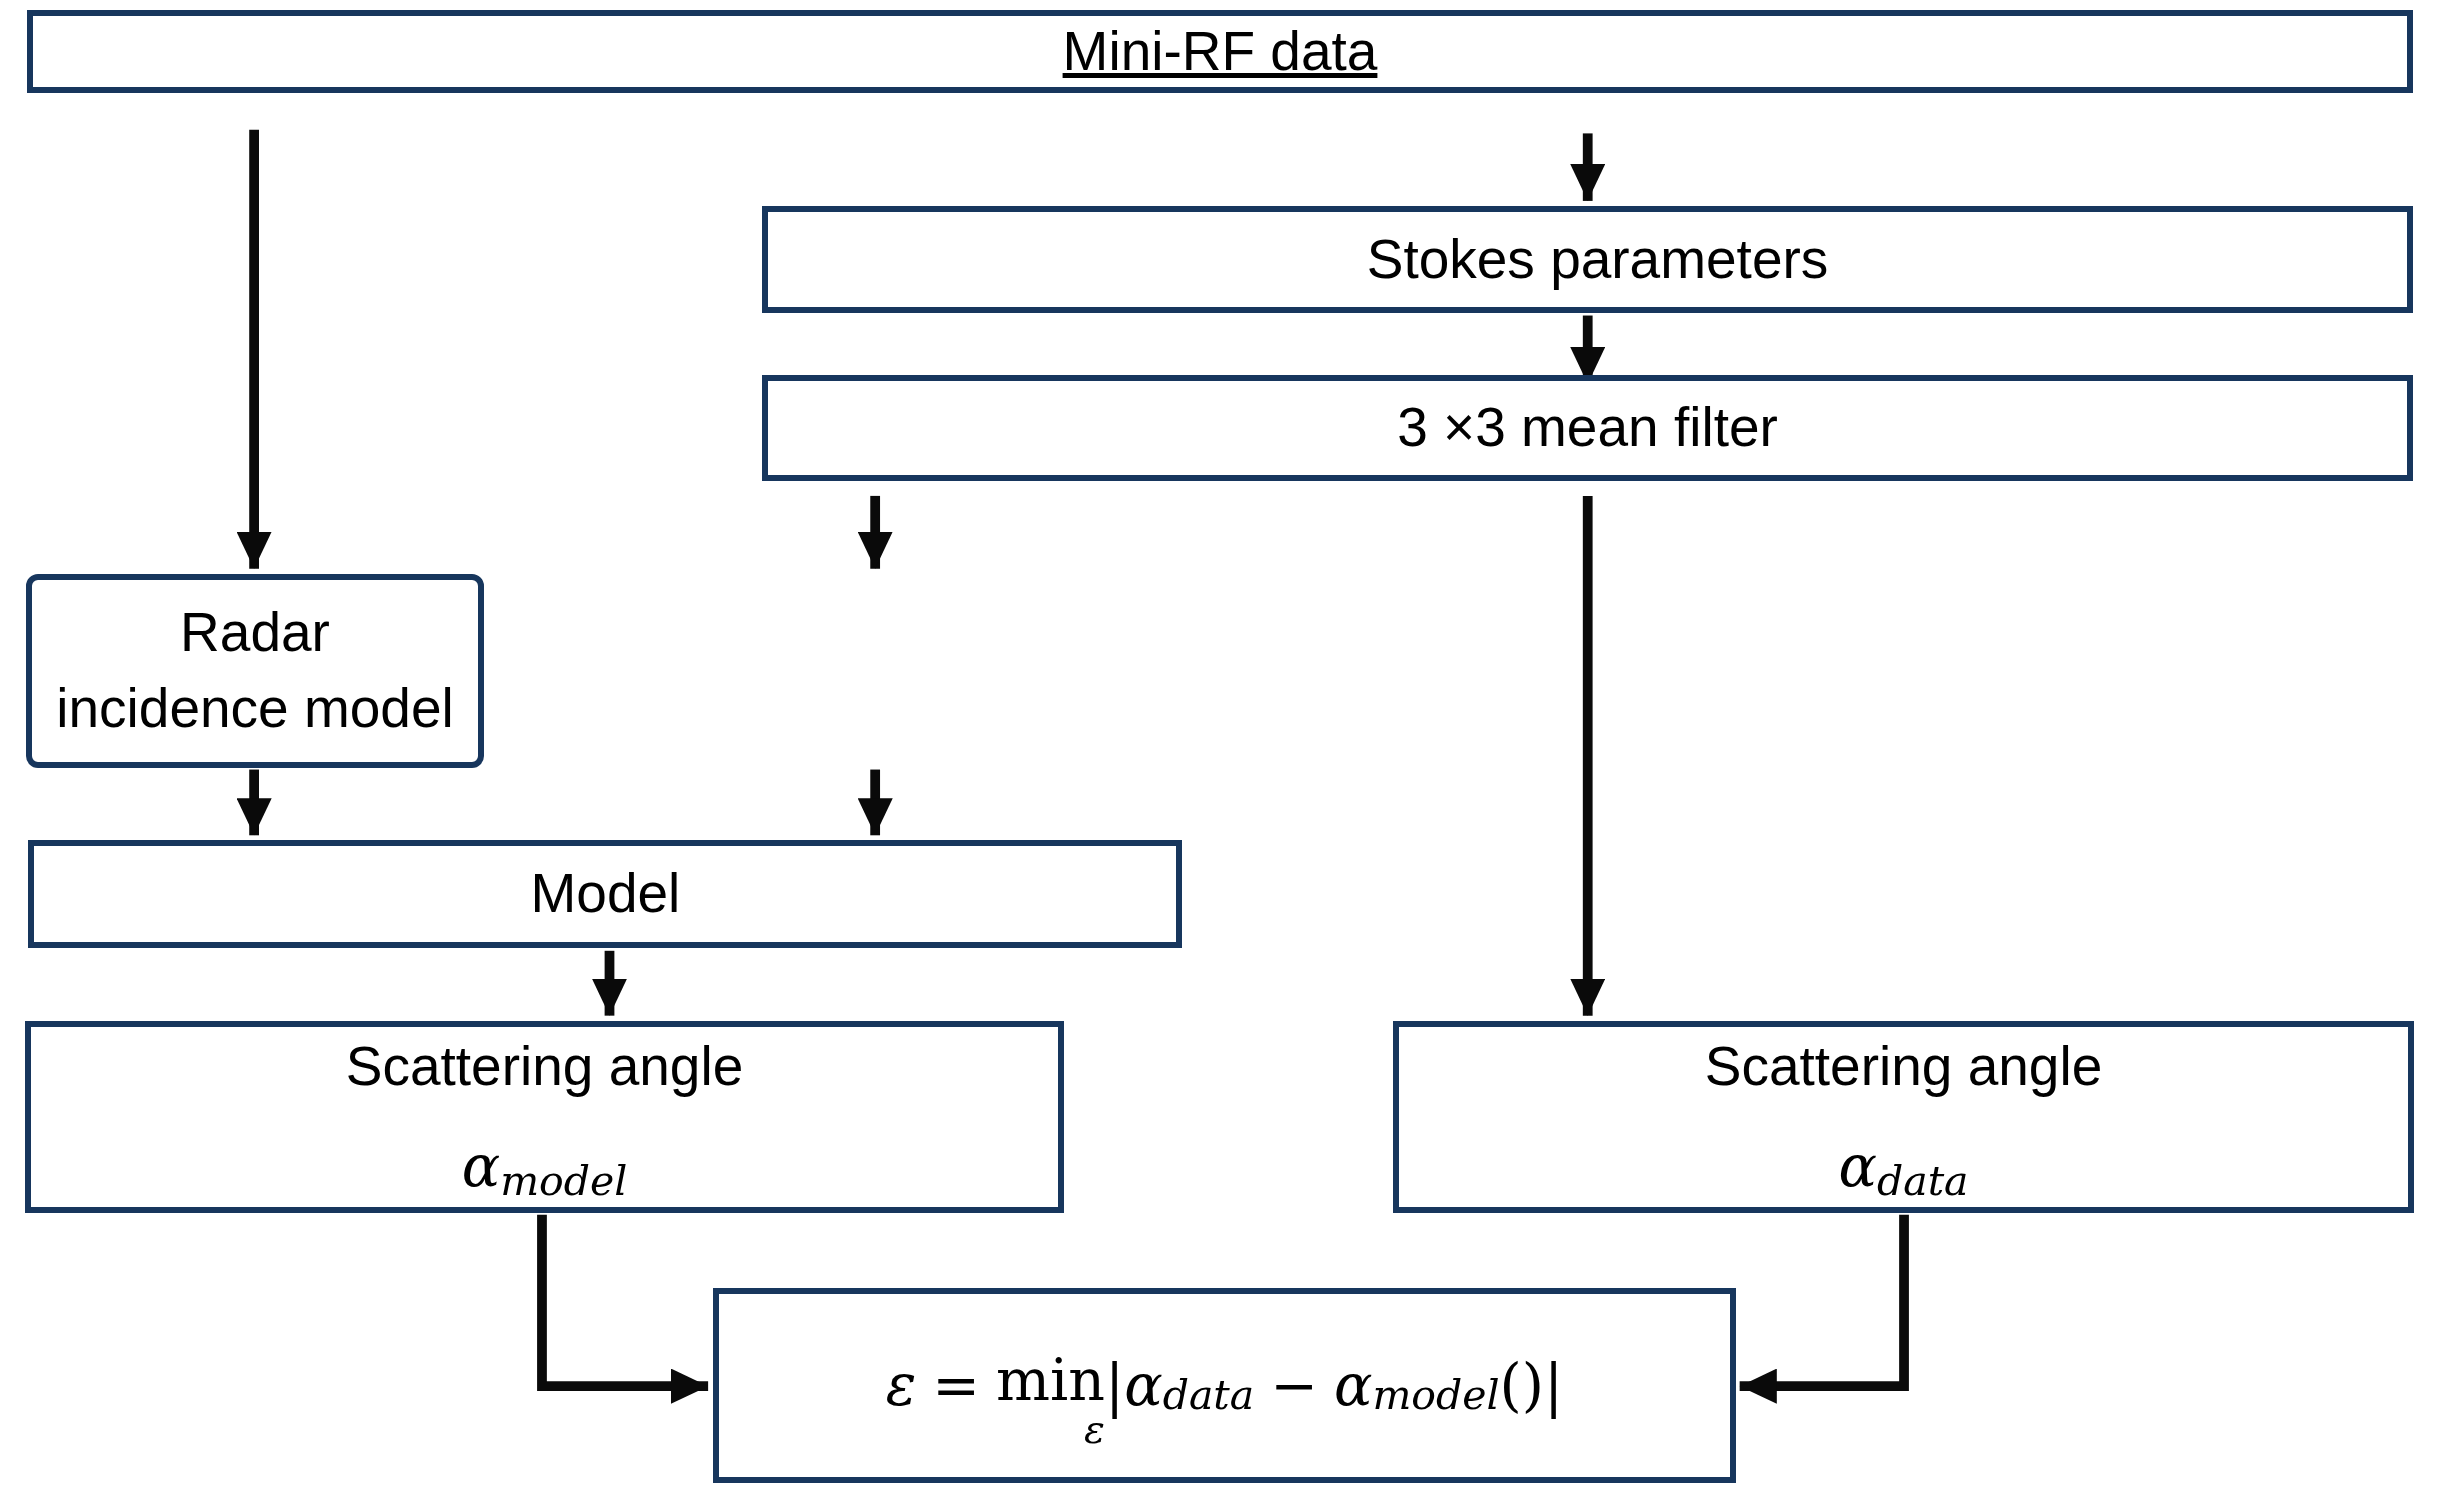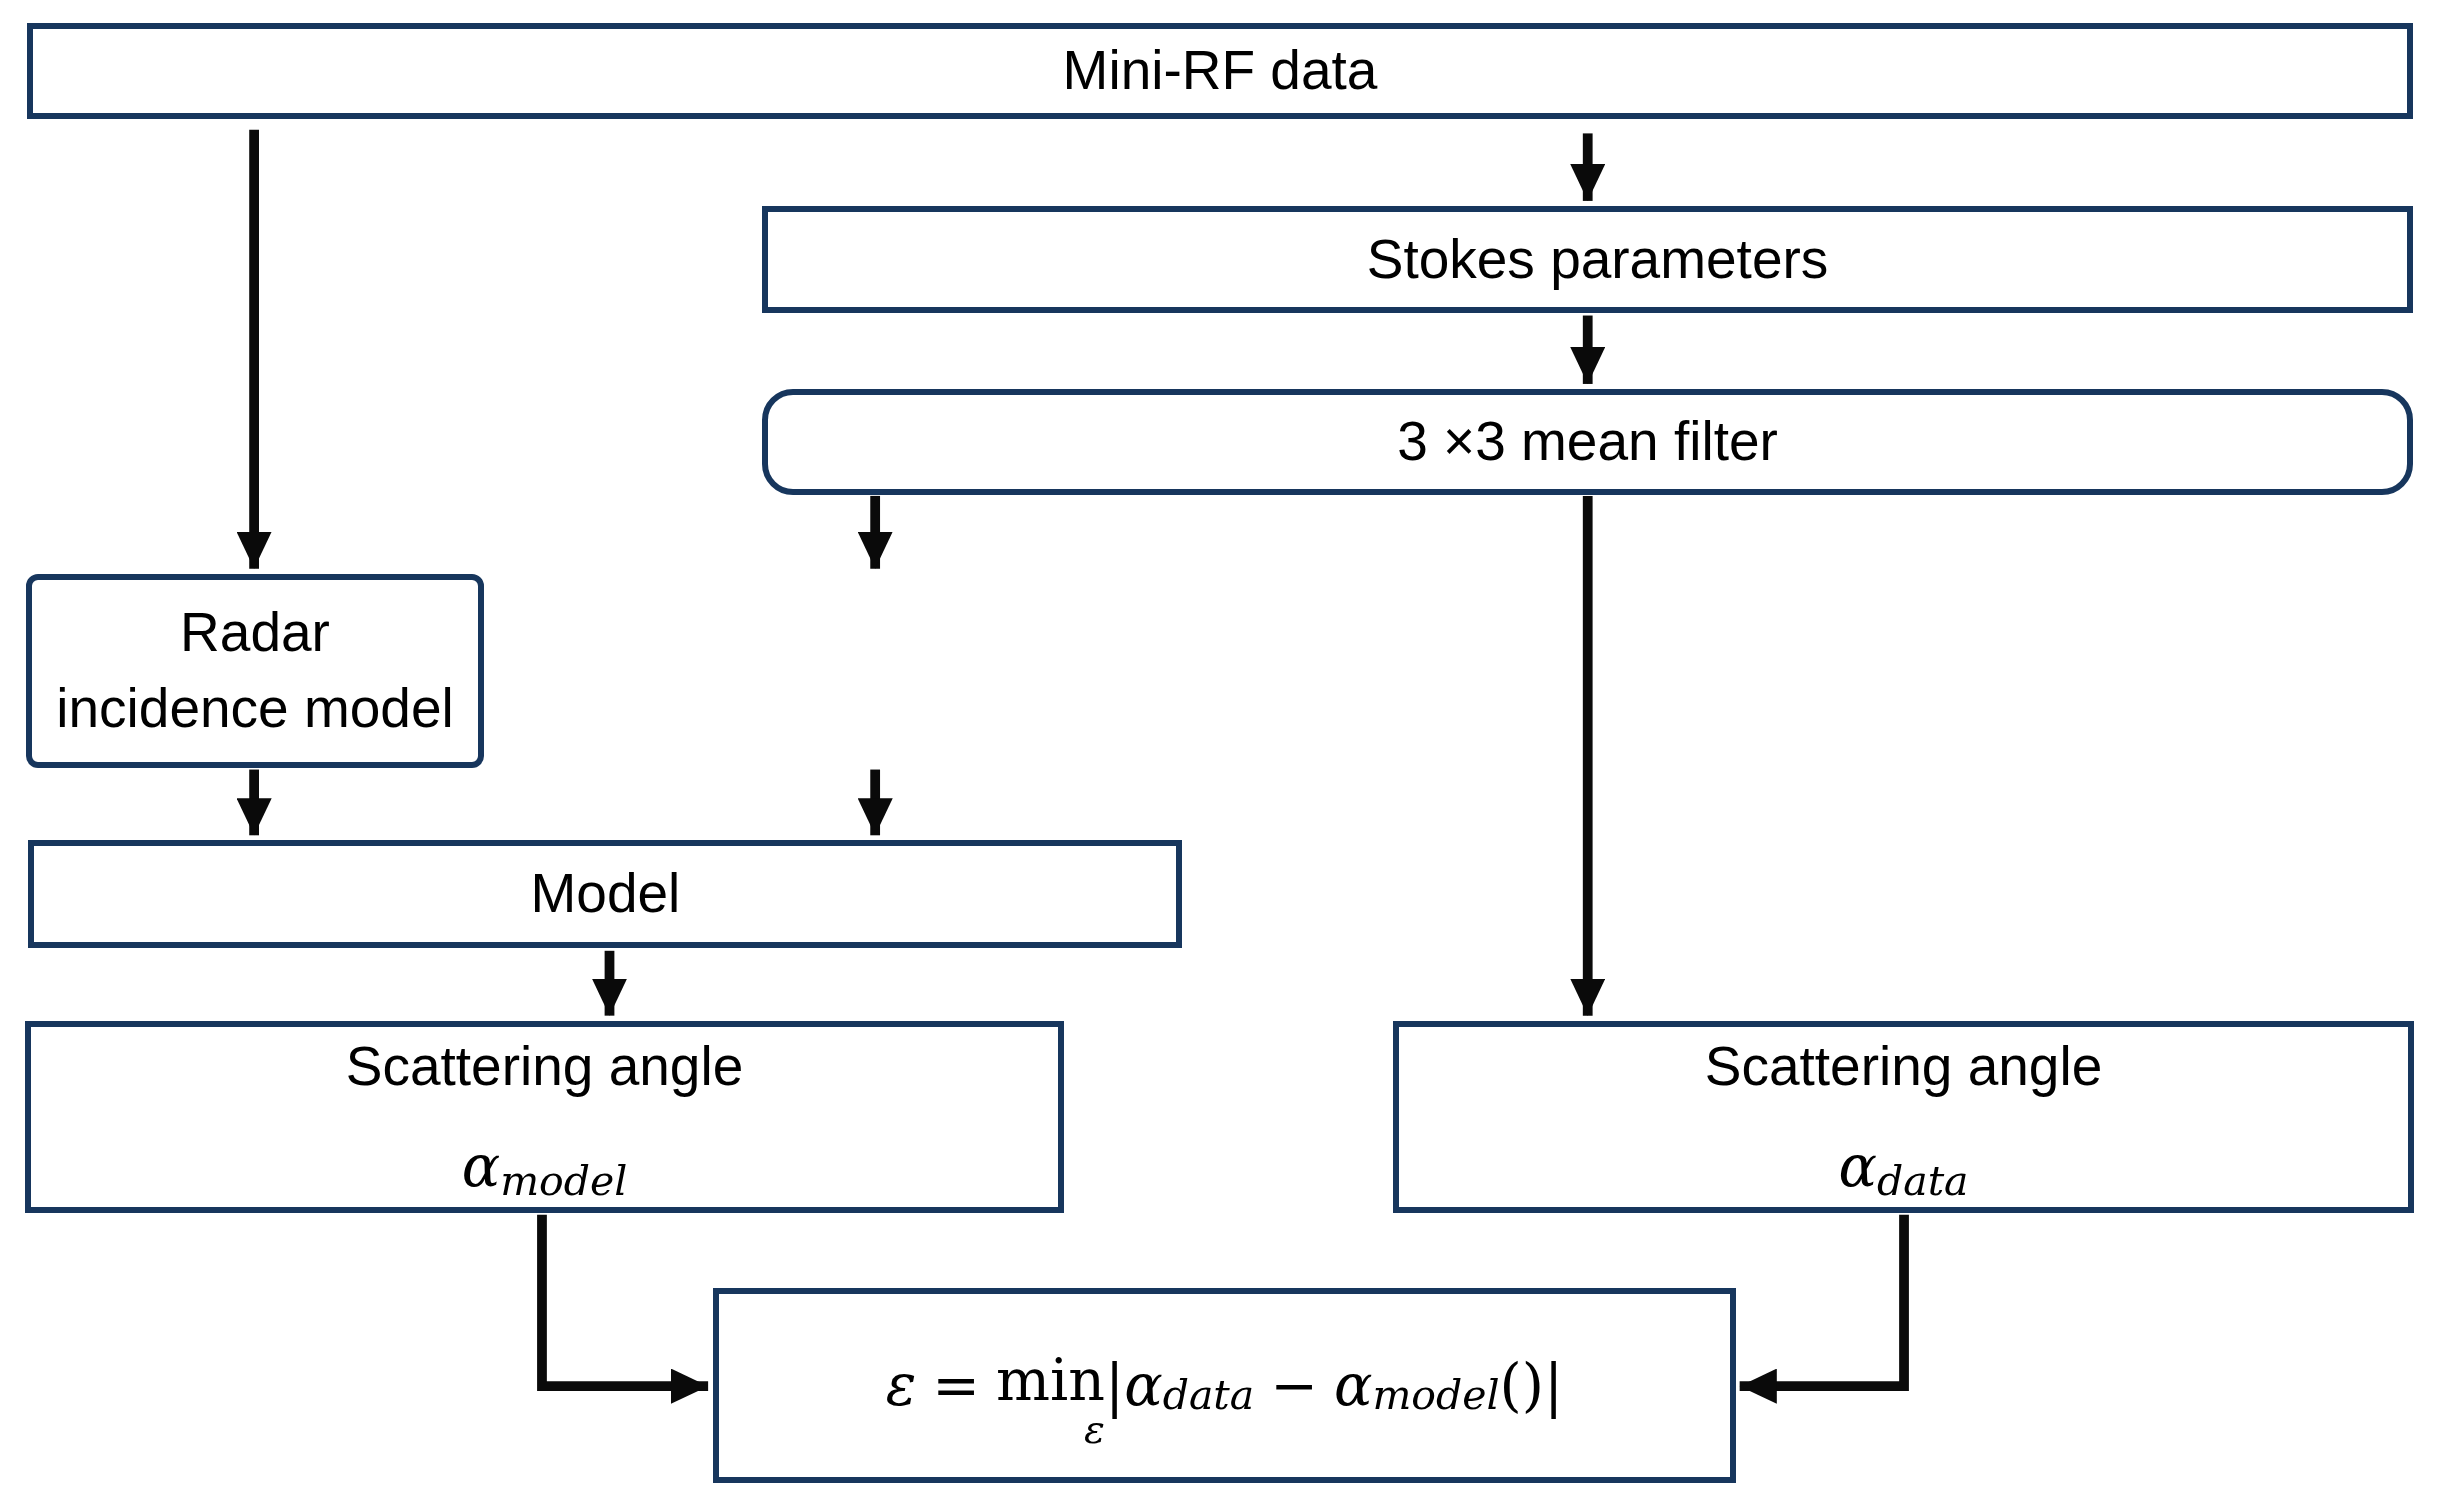--- a/index.html
+++ b/index.html
@@ -39,23 +39,23 @@
     justify-content: center;
     text-align: center;
   }
   .label {
     font-size: 55px;
     line-height: 1.38;
     color: var(--text);
     white-space: nowrap;
   }
   
-  .b-minirf { left: 27px;   top: 23px;   width: 2386px; height: 96px; }
+  .b-minirf { left: 27px;   top: 10px;   width: 2386px; height: 83px; text-decoration: underline; }
   .b-stokes { left: 762px;  top: 206px;  width: 1651px; height: 107px; padding-left: 20px; }
-  .b-filter { left: 762px;  top: 389px;  width: 1651px; height: 106px; border-radius: 31px; }
+  .b-filter { left: 762px;  top: 375px;  width: 1651px; height: 106px; }
   .b-radar  { left: 26px;   top: 574px;  width: 458px;  height: 194px; border-radius: 12px; }
   .b-hybrid { left: 573px;  top: 574px;  width: 610px;  height: 194px; }
   .b-model  { left: 28.4px;   top: 840px;  width: 1154px; height: 108px; }
   .b-amodel { left: 25px;   top: 1021px; width: 1039px; height: 192px; }
   .b-adata  { left: 1393px; top: 1021px; width: 1021px; height: 192px; }
   .b-eq     { left: 713px;  top: 1288px; width: 1023px; height: 195px; }
 
   
   .math-line { margin-top: 22px; }
   .it  { font-family: "DejaVu Serif", serif; font-style: italic; }

